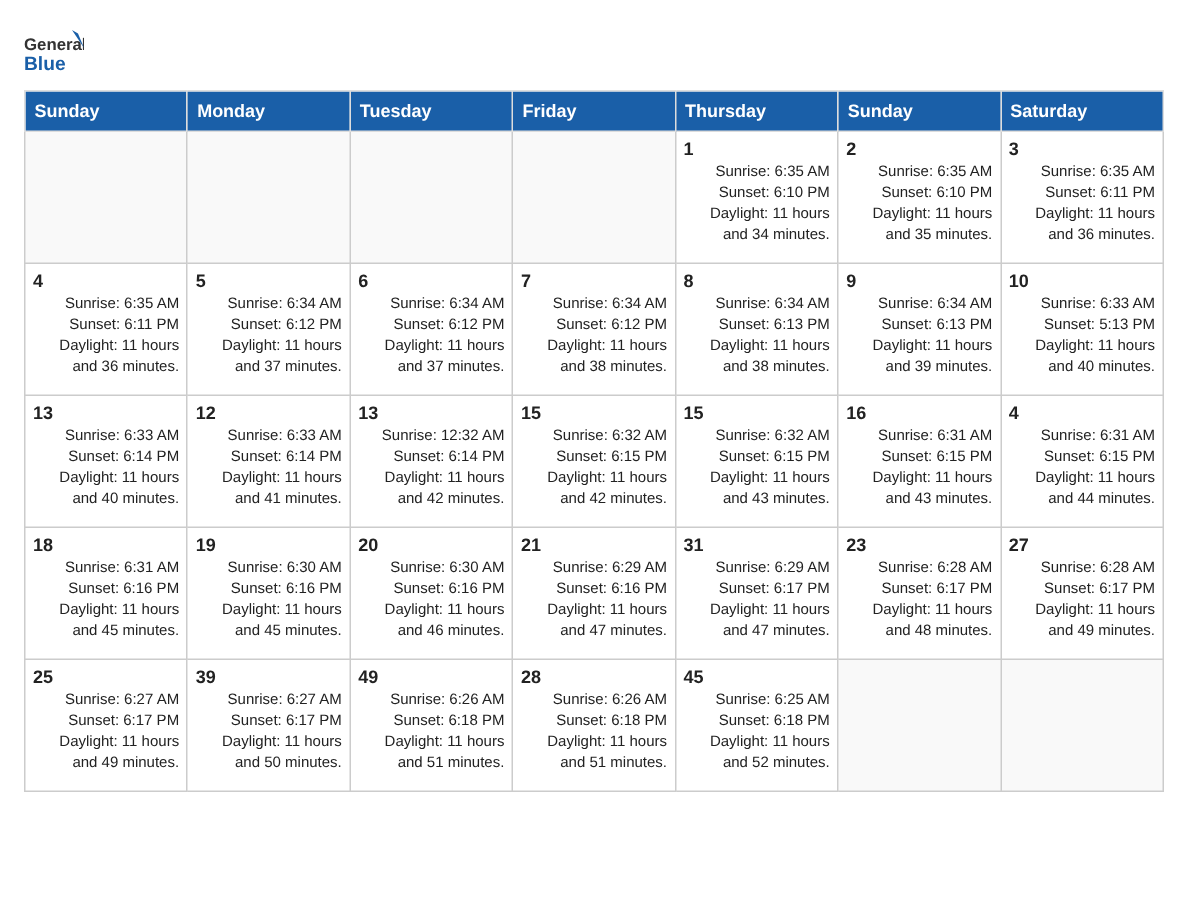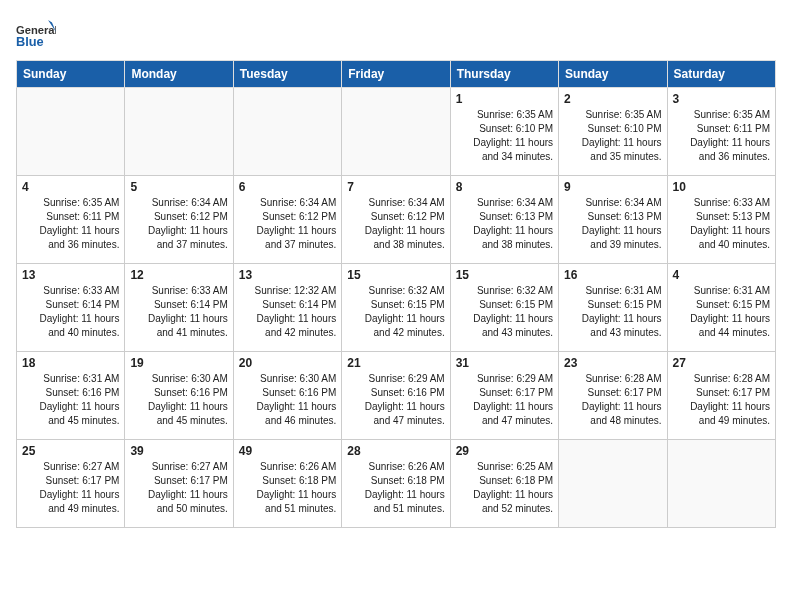--- a/index.html
+++ b/index.html
@@ -313,21 +313,21 @@
 and 51 minutes.</div>
         </td>
         <td>
           <span class="day-num">28</span>
           <div class="day-info">Sunrise: 6:26 AM
 Sunset: 6:18 PM
 Daylight: 11 hours
 and 51 minutes.</div>
         </td>
         <td>
-          <span class="day-num">29</span>
+          <span class="day-num">45</span>
           <div class="day-info">Sunrise: 6:25 AM
 Sunset: 6:18 PM
 Daylight: 11 hours
 and 52 minutes.</div>
         </td>
         <td class="empty"></td>
         <td class="empty"></td>
       </tr>
     </tbody>
 </table>

